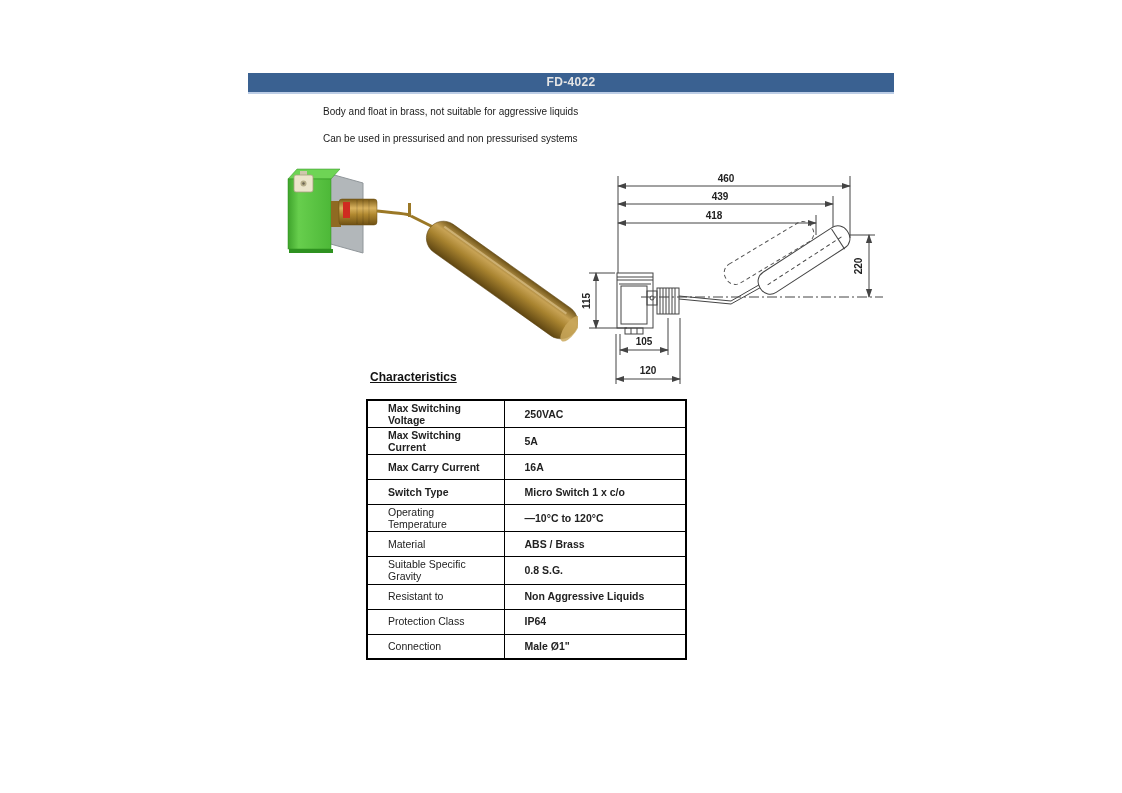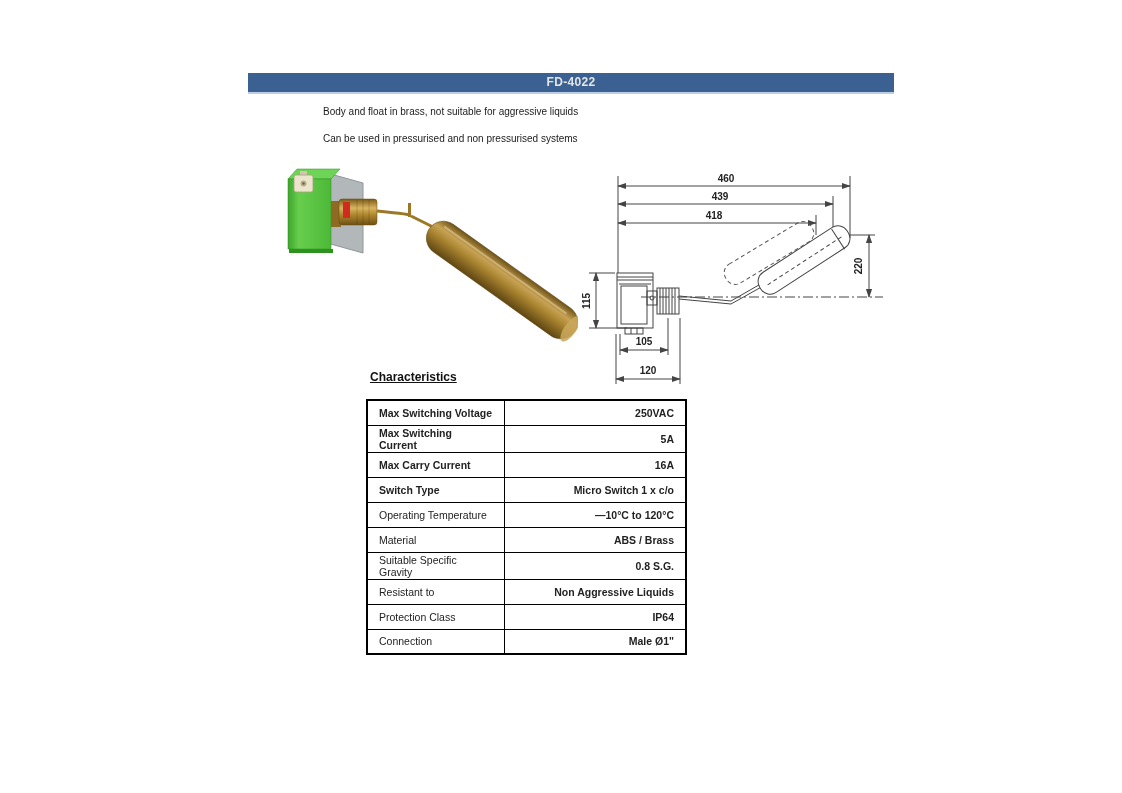--- a/index.html
+++ b/index.html
@@ -11,25 +11,25 @@
             text-align:center;line-height:19px;letter-spacing:.3px}
   .intro{left:323px;font-size:10px;font-weight:normal;color:#1b1b1b;white-space:nowrap}
   #intro1{top:106px}
   #intro2{top:133px}
   #photo{left:283px;top:163px}
   #drawing{left:581px;top:160px}
   #char-heading{left:370px;top:370px;font-size:12px;font-weight:bold;
                 text-decoration:underline;color:#111}
   #spec-table{position:absolute;left:366px;top:399px;width:321px;border-collapse:collapse;
               border:2px solid #000;table-layout:fixed}
-  #spec-table td{border:1.5px solid #000;font-size:10.5px;color:#222;padding:1px 11px;
+  #spec-table td{border:1.5px solid #000;font-size:10.5px;color:#222;padding:1px 20px;
                  height:25px;box-sizing:border-box;line-height:1.15;vertical-align:middle}
   td.lab{width:137px;font-weight:normal}
   tr.boldlab td.lab{font-weight:bold}
-  td.val{text-align:right;font-weight:bold;white-space:pre-line}
+  td.val{text-align:left;font-weight:bold;white-space:pre-line}
   tr.tall td{height:30px}
   .dimtxt{font-size:10px;font-weight:bold;fill:#222;font-family:"Liberation Sans",sans-serif}
 </style>
 </head>
 <body>
 
 <div id="titlebar" class="abs">
   <span>FD-4022</span>
 </div>
 

